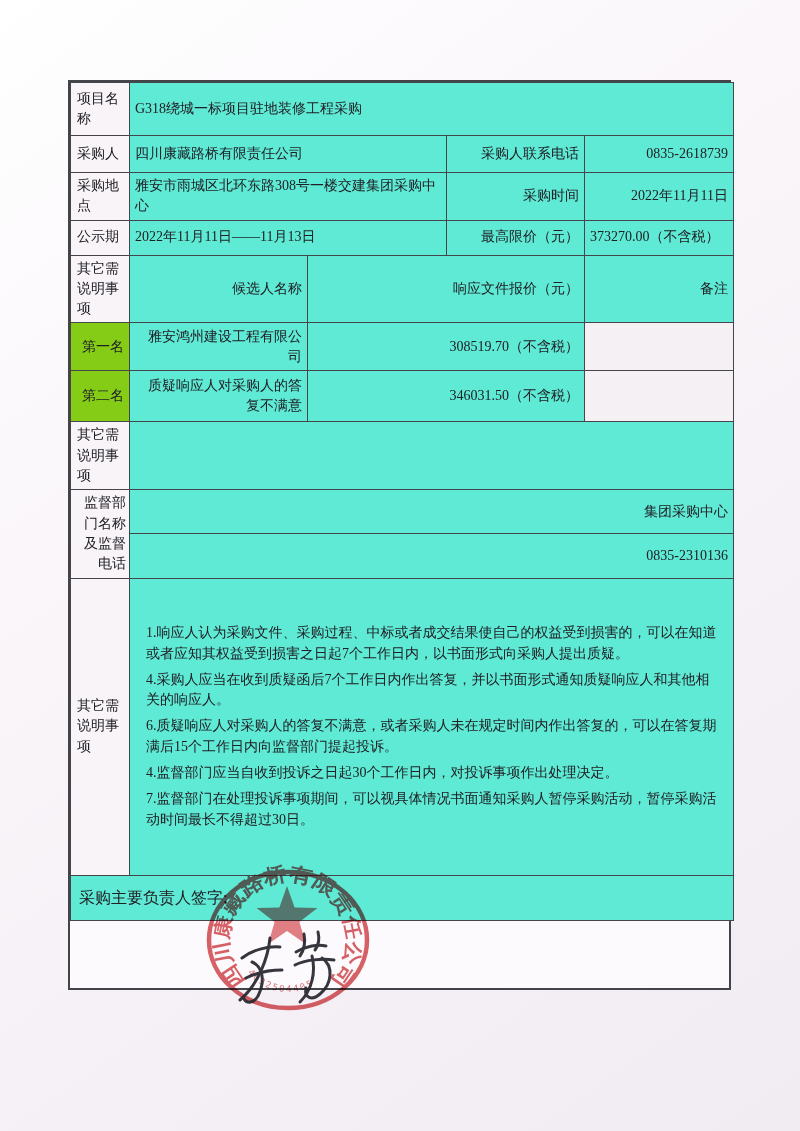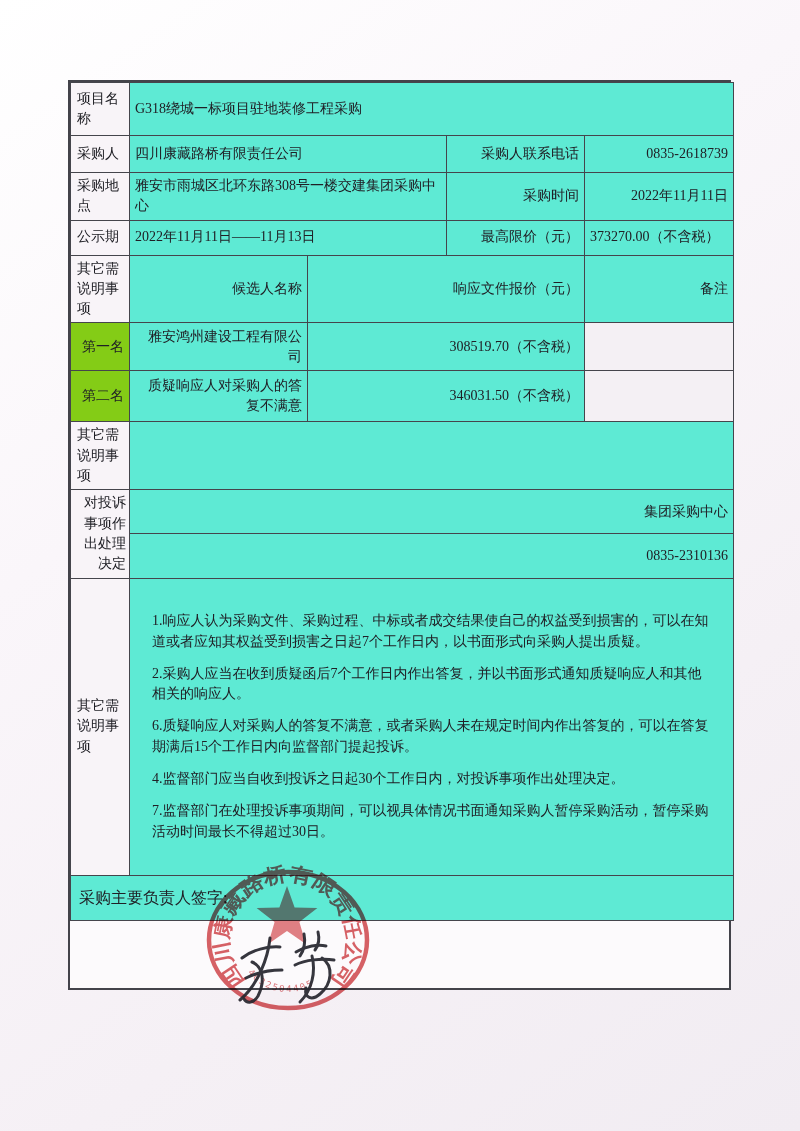--- a/index.html
+++ b/index.html
@@ -29,21 +29,21 @@
     border:1.6px solid #45454c;
     font-size:14px;line-height:1.45;color:#202026;
     padding:3px 5px;vertical-align:middle;
     overflow:hidden;background:#5eead4;
   }
   td.lbl{padding:3px 3px 3px 6px;background:#f8f4f8;}
   td.c{text-align:right;}
   td.rank{background:#84cc16;text-align:right;font-family:Liberation Serif, serif;}
   td.remark{background:#f4f0f4;}
   td.obj-text{padding:6px 10px;}
-  .obj-line{margin:12px;}
+  .obj-line{margin:6px;}
   td.sig-row{padding:6px 8px;font-size:16px;}
   .overlay{position:absolute;left:0;top:0;width:800px;height:1131px;pointer-events:none;}
   .stamp-group{opacity:0.8;mix-blend-mode:multiply;}
   .sig-group{opacity:0.92;}
 </style>
 </head>
 <body>
 
 <div class="doc">
 
@@ -94,31 +94,31 @@
         <td class="rank">第二名</td>
         <td class="c">质疑响应人对采购人的答复不满意</td>
         <td colspan="2" class="c">346031.50（不含税）</td>
         <td class="remark"></td>
       </tr>
       <tr style="height:59px">
         <td class="lbl">其它需说明事项</td>
         <td colspan="4"></td>
       </tr>
       <tr style="height:40px">
-        <td class="lbl c" rowspan="2">对投诉事项作出处理决定</td>
+        <td class="lbl c" rowspan="2">监督部门名称及监督电话</td>
         <td colspan="4" class="c">集团采购中心</td>
       </tr>
       <tr style="height:40px">
         <td colspan="4" class="c">0835-2310136</td>
       </tr>
       <tr style="height:297px">
         <td class="lbl">其它需说明事项</td>
         <td colspan="4" class="obj-text">
           <p class="obj-line">1.响应人认为采购文件、采购过程、中标或者成交结果使自己的权益受到损害的，可以在知道或者应知其权益受到损害之日起7个工作日内，以书面形式向采购人提出质疑。</p>
-          <p class="obj-line">2.采购人应当在收到质疑函后7个工作日内作出答复，并以书面形式通知质疑响应人和其他相关的响应人。</p>
+          <p class="obj-line">4.采购人应当在收到质疑函后7个工作日内作出答复，并以书面形式通知质疑响应人和其他相关的响应人。</p>
           <p class="obj-line">6.质疑响应人对采购人的答复不满意，或者采购人未在规定时间内作出答复的，可以在答复期满后15个工作日内向监督部门提起投诉。</p>
           <p class="obj-line">4.监督部门应当自收到投诉之日起30个工作日内，对投诉事项作出处理决定。</p>
           <p class="obj-line">7.监督部门在处理投诉事项期间，可以视具体情况书面通知采购人暂停采购活动，暂停采购活动时间最长不得超过30日。</p>
         </td>
       </tr>
       <tr style="height:45px">
         <td colspan="5" class="sig-row">采购主要负责人签字:</td>
       </tr>
     </tbody>
   </table>

